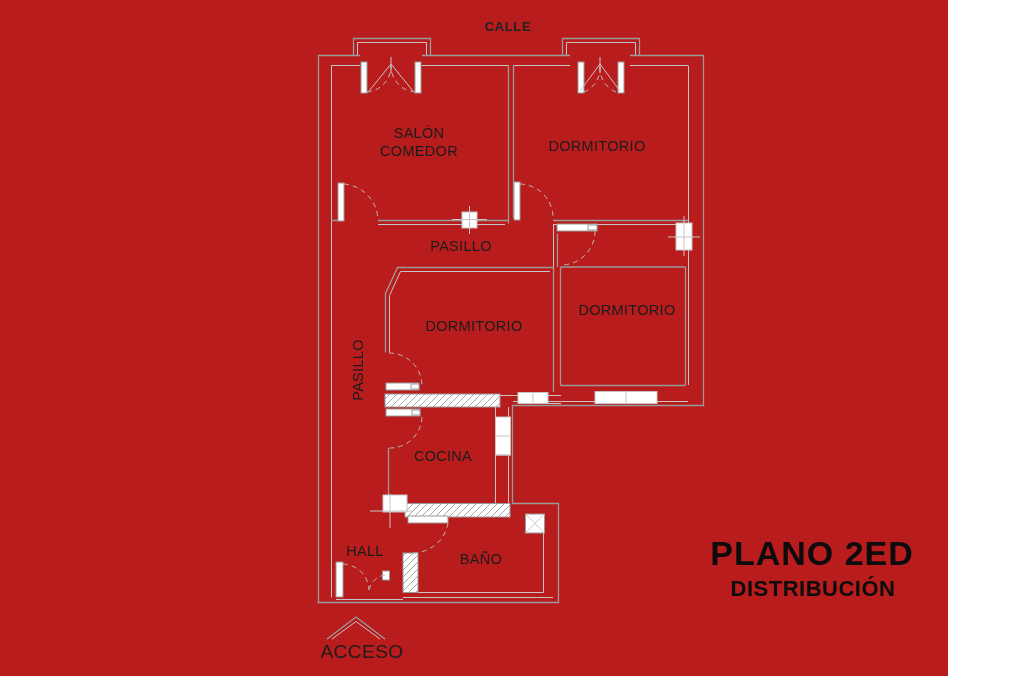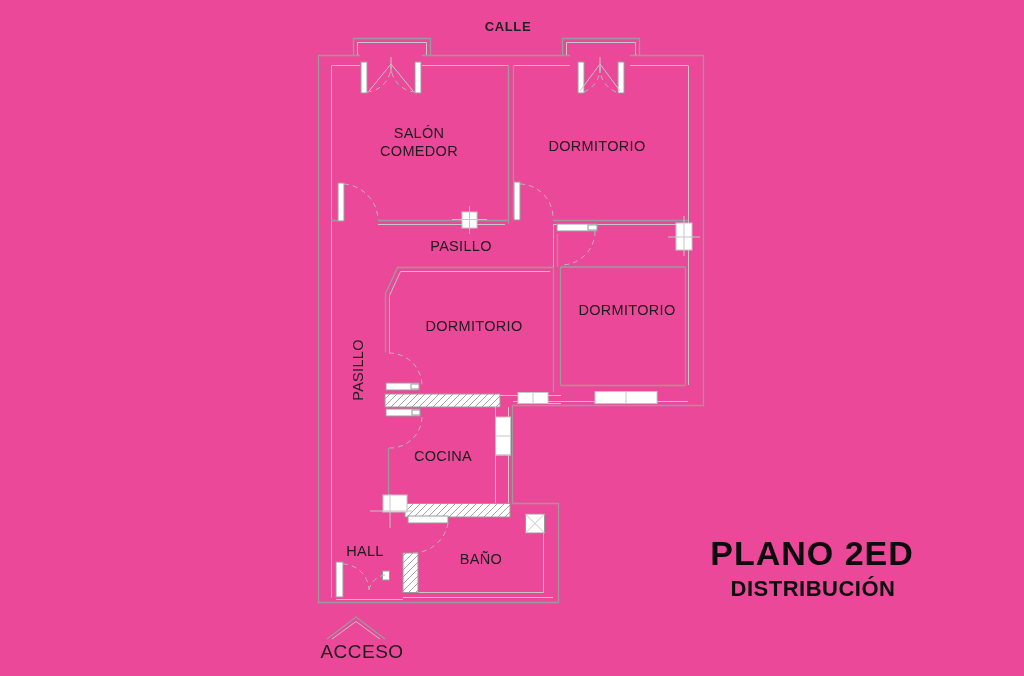--- a/index.html
+++ b/index.html
@@ -1,16 +1,16 @@
 <!DOCTYPE html>
 <html style="--c-wall: #9a9a9a; --c-wall_light: #c6c6c6; --c-text: #1c1c1c; --c-background: #ffffff;"><head>
 <meta charset="utf-8">
 <style>
   html,body{margin:0;padding:0;background:#fff;}
-  .stage{position:relative;width:1024px;height:676px;background:#ec4899;overflow:hidden;
+  .stage{position:relative;width:948px;height:676px;background:#b91c1c;overflow:hidden;
          font-family:"Liberation Sans",sans-serif;text-align:center;}
   svg{position:absolute;left:0;top:0;}
   
   .w   {stroke:var(--c-wall,#9a9a9a);fill:none;stroke-width:1.3;}
   .wl  {stroke:var(--c-wall_light,#c6c6c6);fill:none;stroke-width:1;}
   .dash{stroke:#b9b9b9;fill:none;stroke-width:1;stroke-dasharray:5 4;}
   .leaf{stroke:var(--c-wall,#9a9a9a);stroke-width:1;fill:#fff;}
   .boxw{stroke:var(--c-wall,#9a9a9a);stroke-width:1;fill:#fff;}
   .boxl{stroke:var(--c-wall_light,#c6c6c6);stroke-width:1;fill:#fff;}
   .hatch{fill:url(#hatchp);stroke:var(--c-wall,#9a9a9a);stroke-width:1;}

